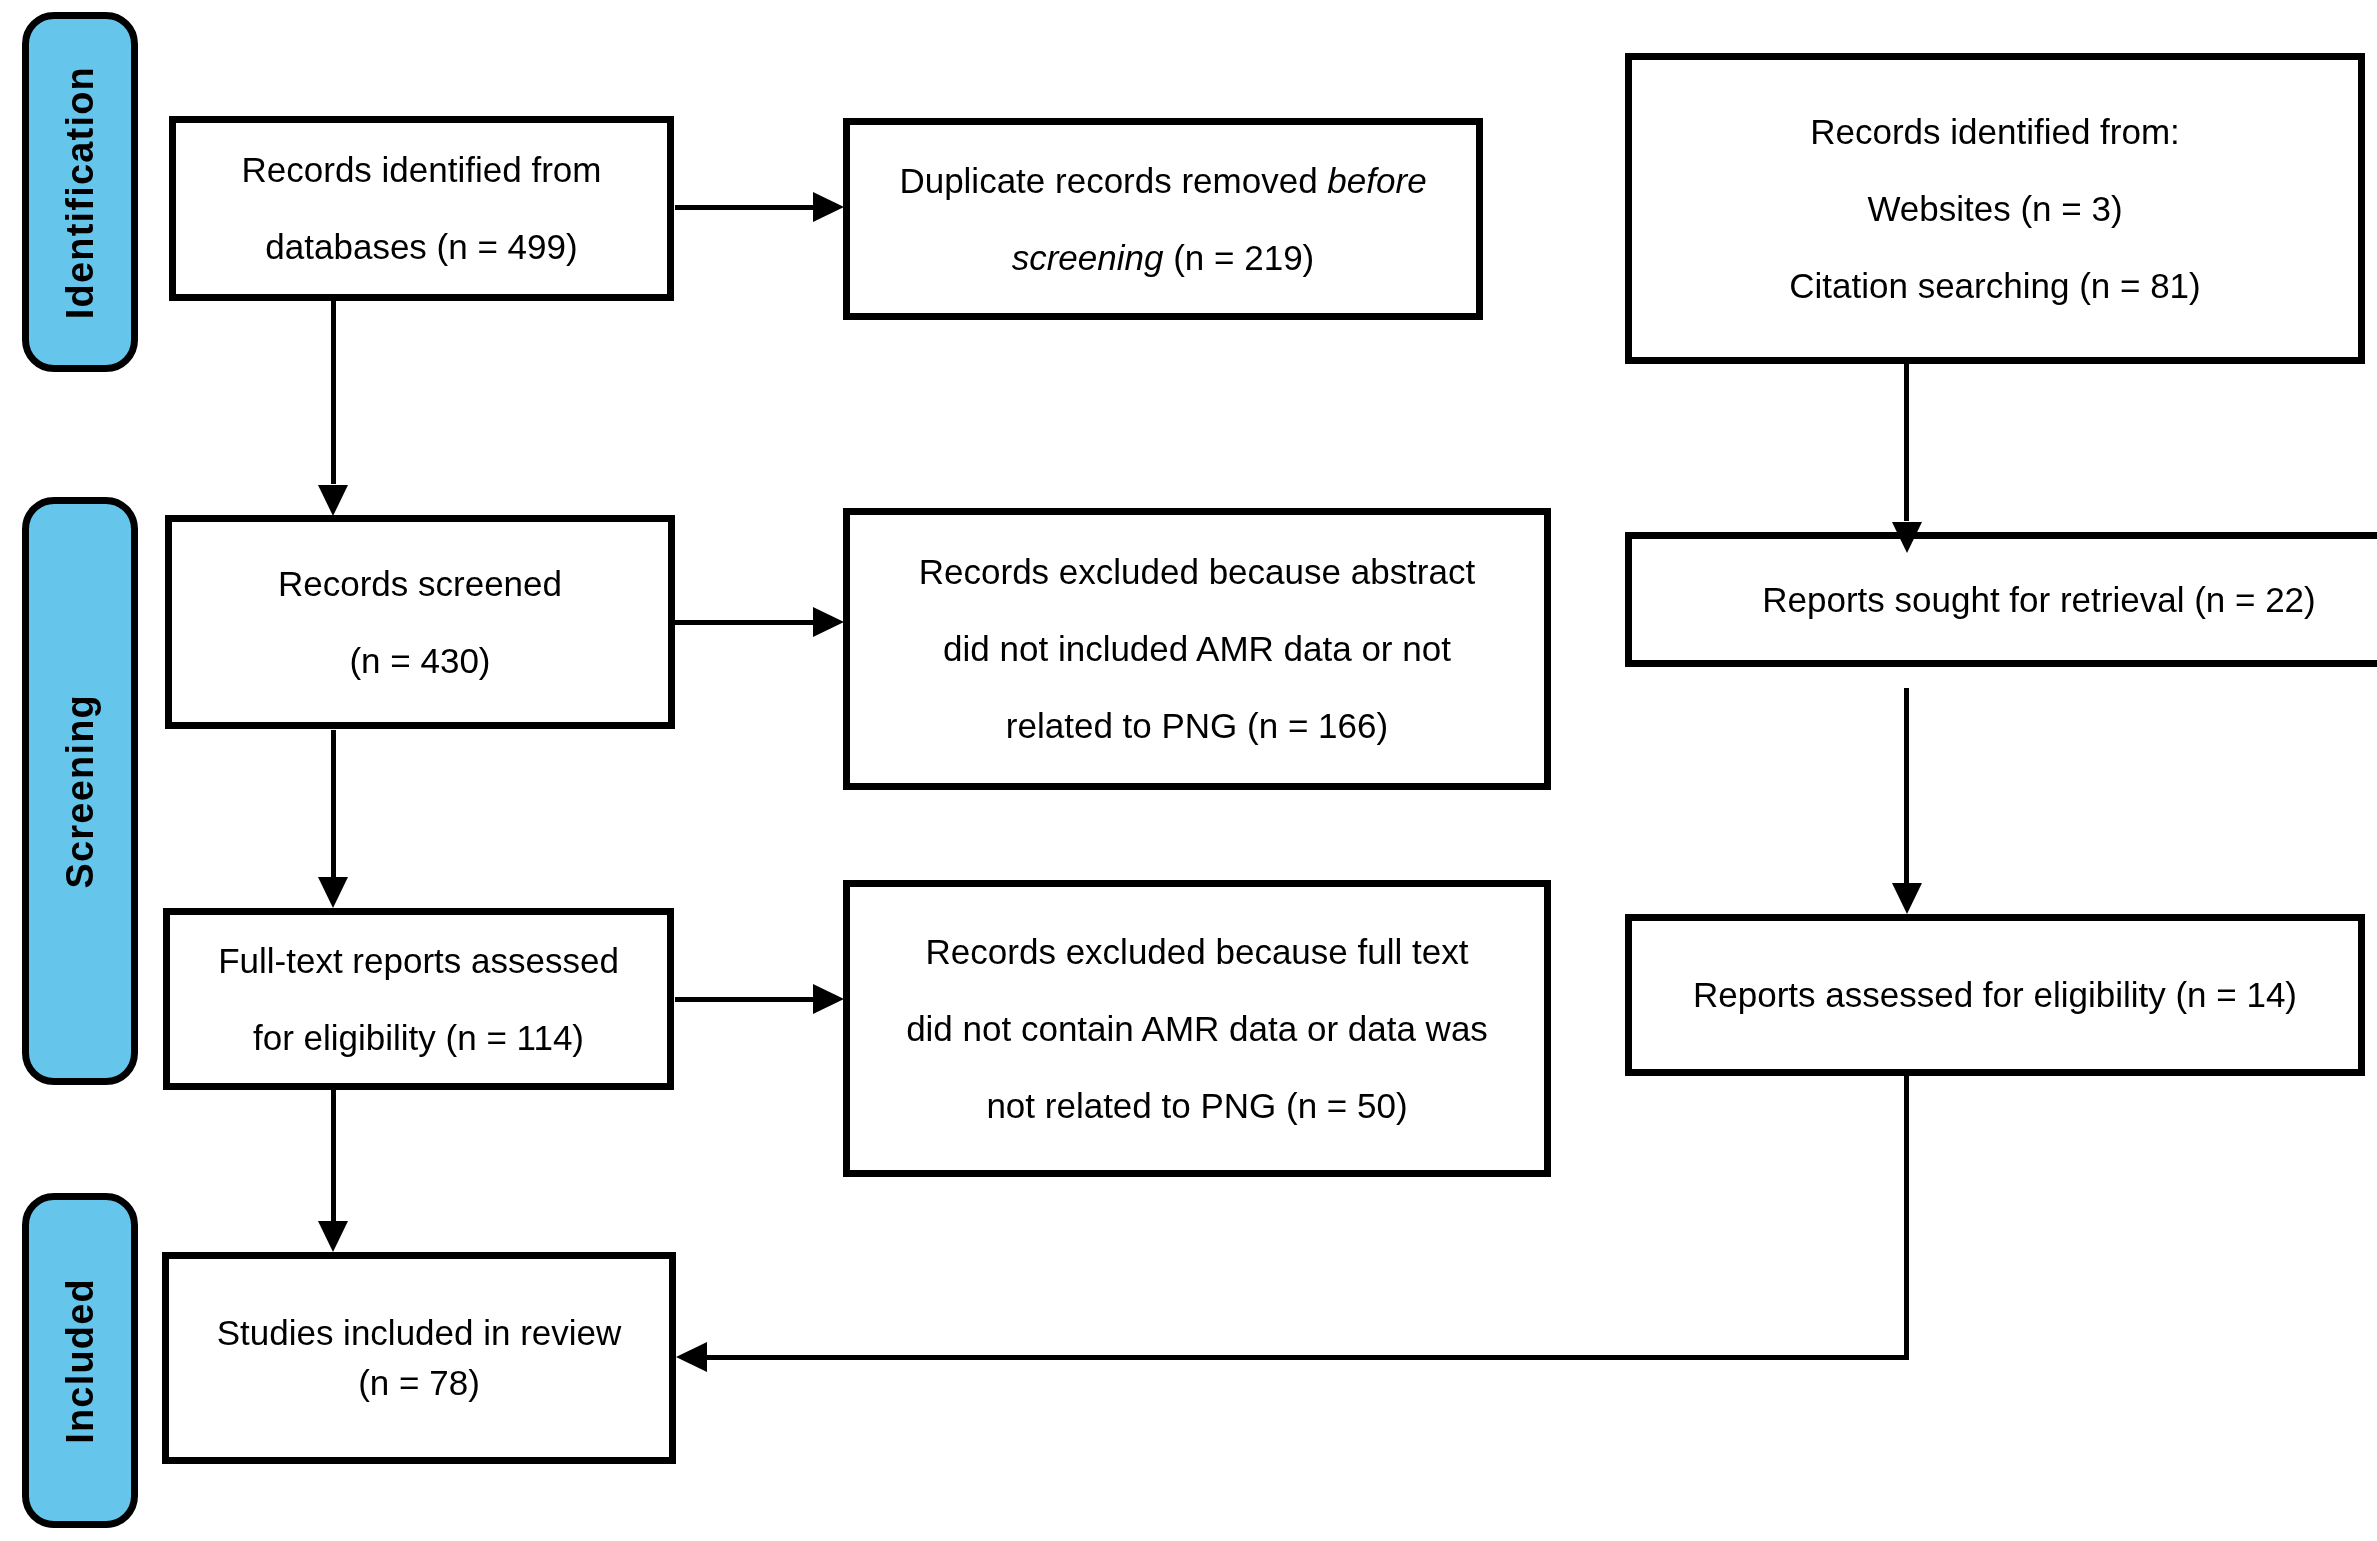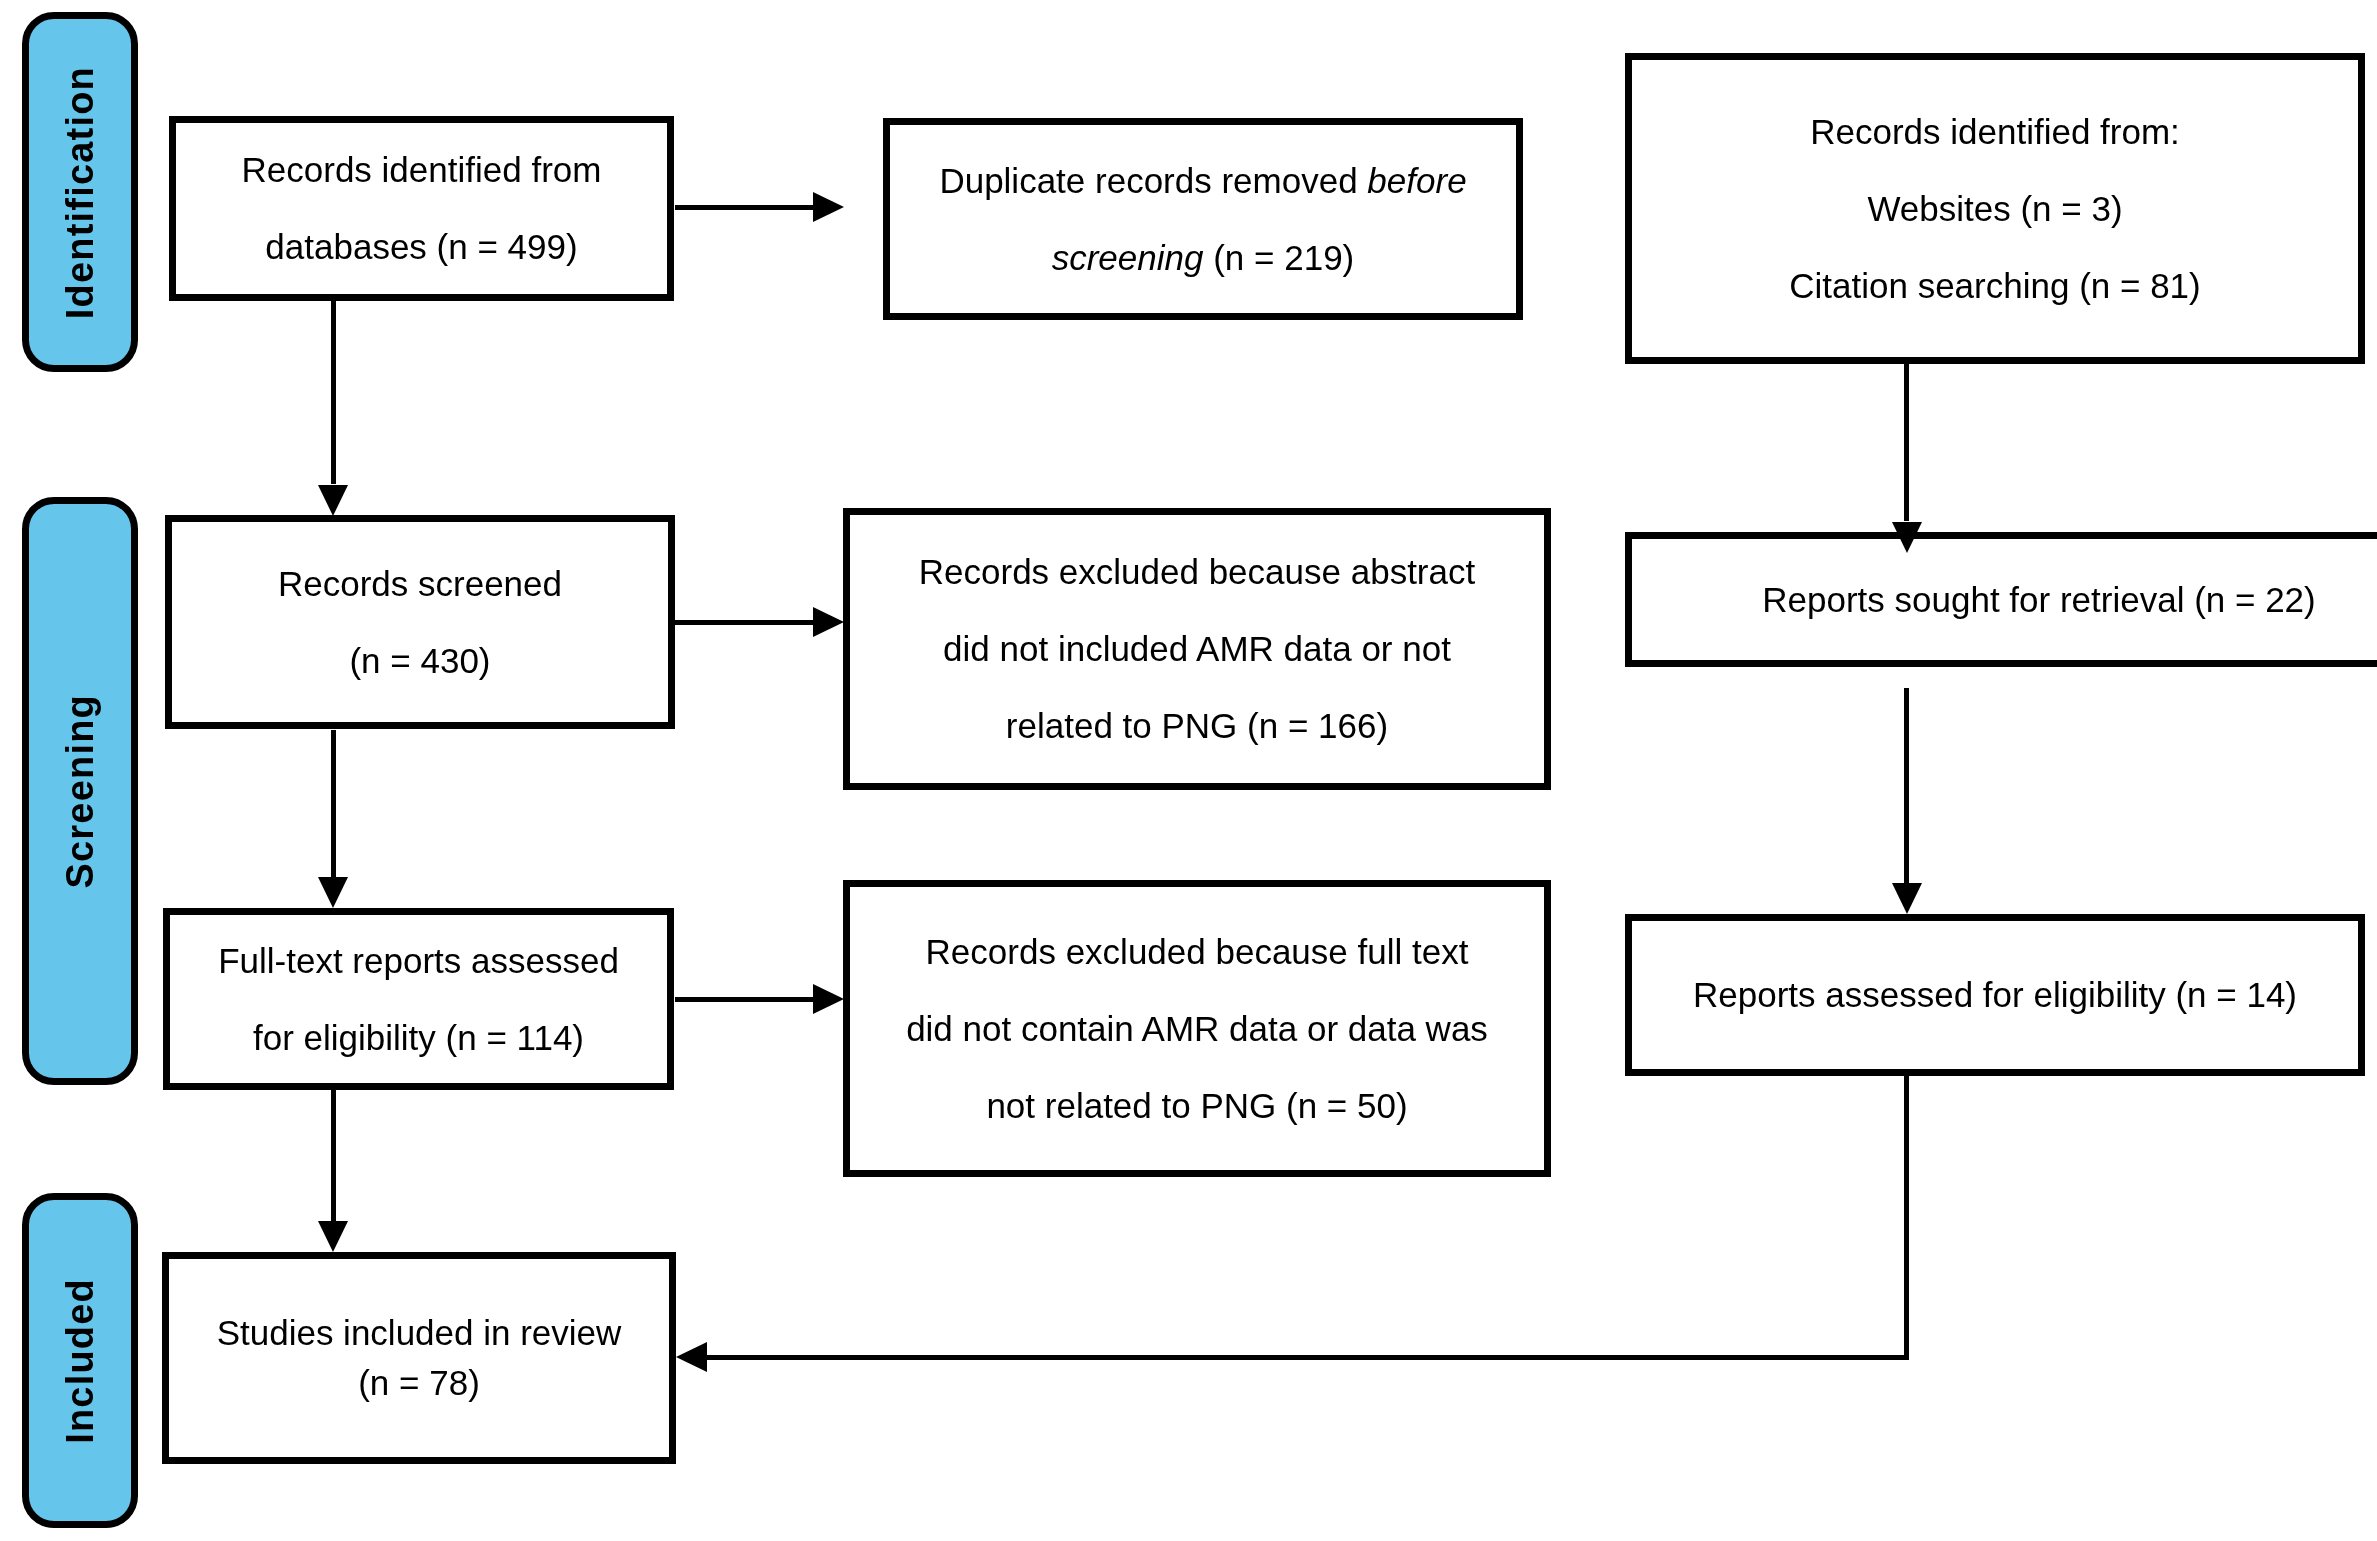--- a/index.html
+++ b/index.html
@@ -81,21 +81,21 @@
   <div class="box" style="left:163px;top:908px;width:511px;height:182px;">
     <span class="ln">Full-text reports assessed</span>
     <span class="ln">for eligibility (n = 114)</span>
   </div>
 
   <div class="box" style="left:162px;top:1252px;width:514px;height:212px;gap:12px;">
     <span class="ln">Studies included in review</span>
     <span class="ln">(n = 78)</span>
   </div>
 
-  <div class="box" style="left:843px;top:118px;width:640px;height:202px;margin-left:40px;">
+  <div class="box" style="left:843px;top:118px;width:640px;height:202px;">
     <span class="ln"><span>Duplicate records removed </span><span class="it">before</span></span>
     <span class="ln"><span class="it">screening</span><span> (n = 219)</span></span>
   </div>
 
   <div class="box" style="left:843px;top:508px;width:708px;height:282px;">
     <span class="ln">Records excluded because abstract</span>
     <span class="ln">did not included AMR data or not</span>
     <span class="ln">related to PNG (n = 166)</span>
   </div>
 

